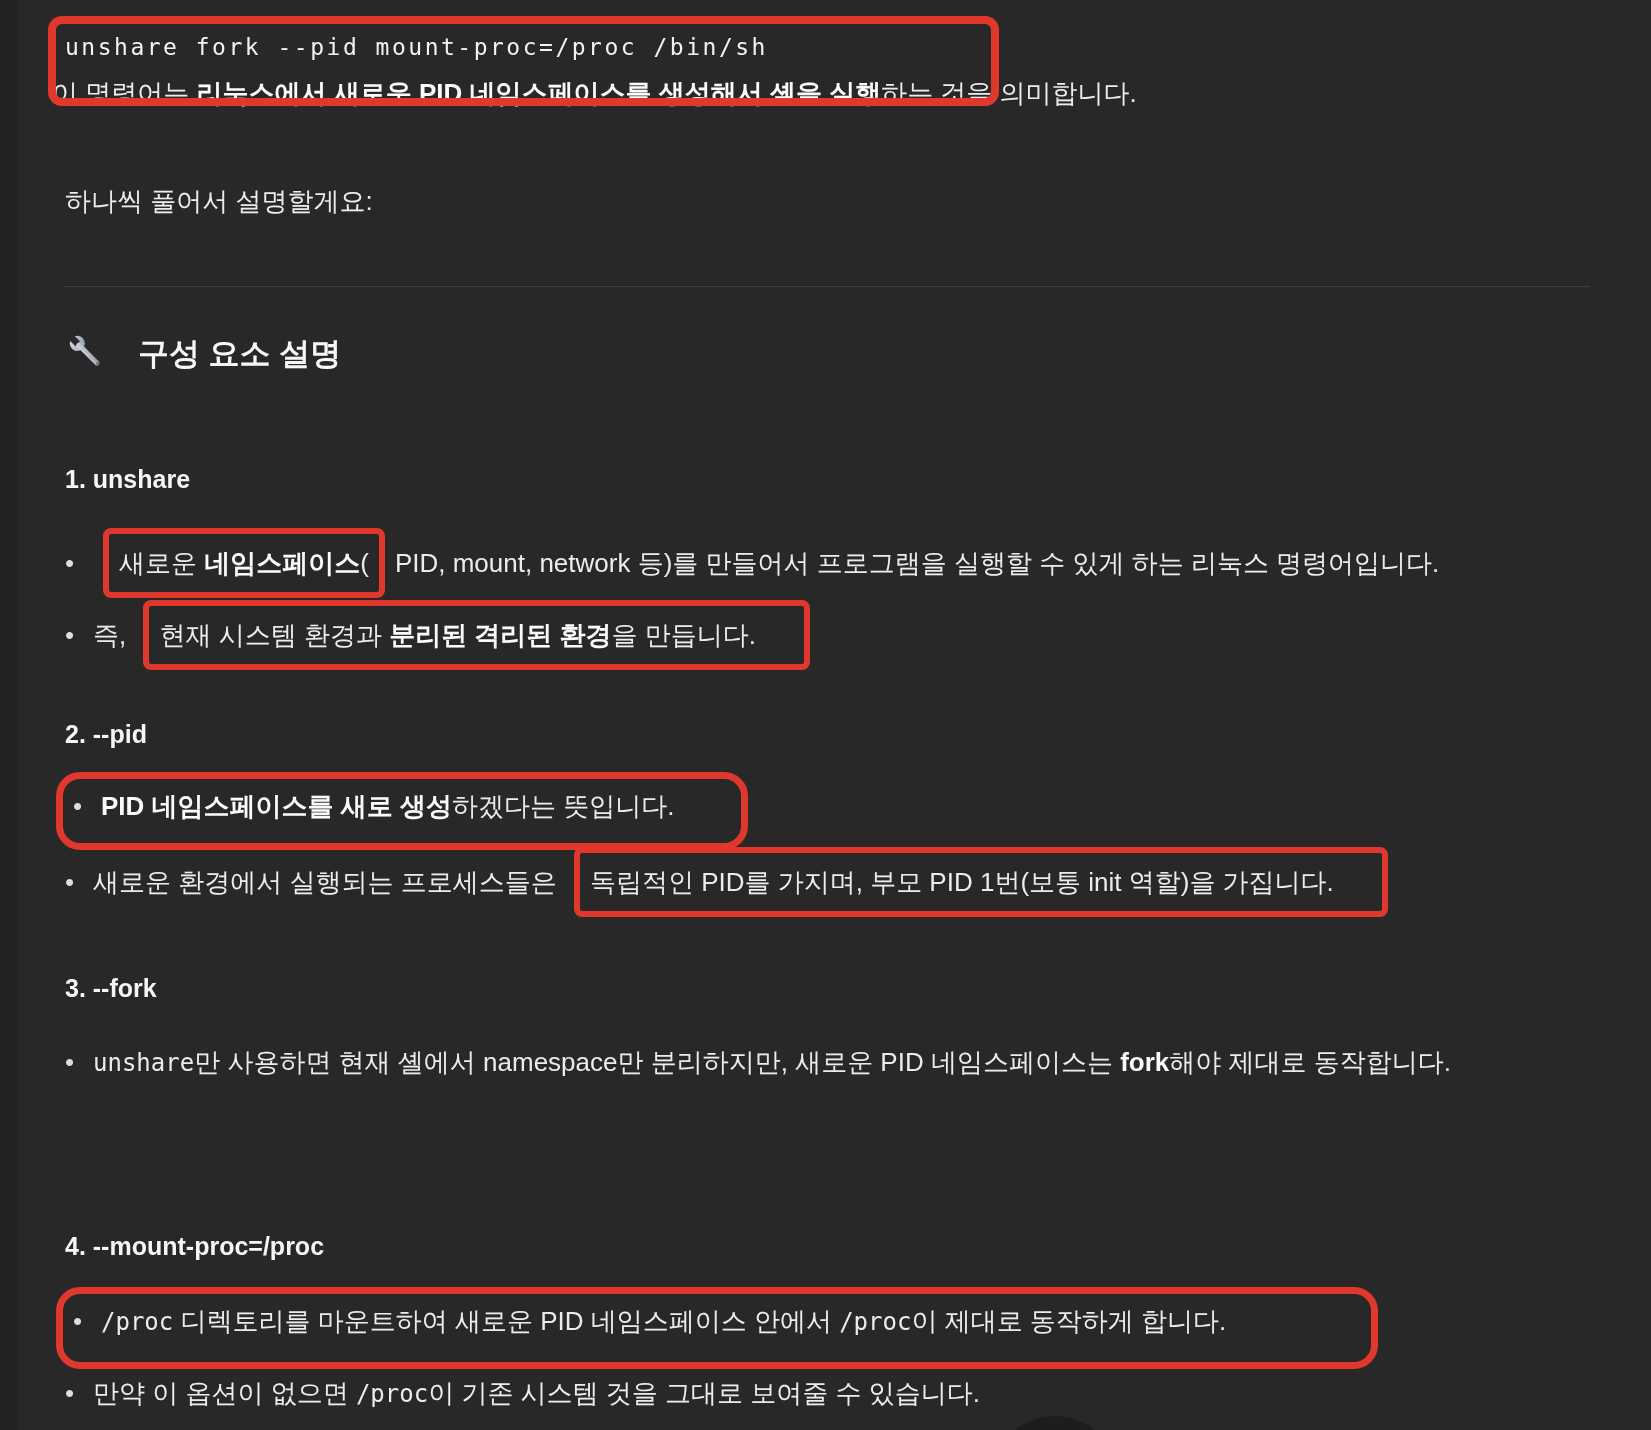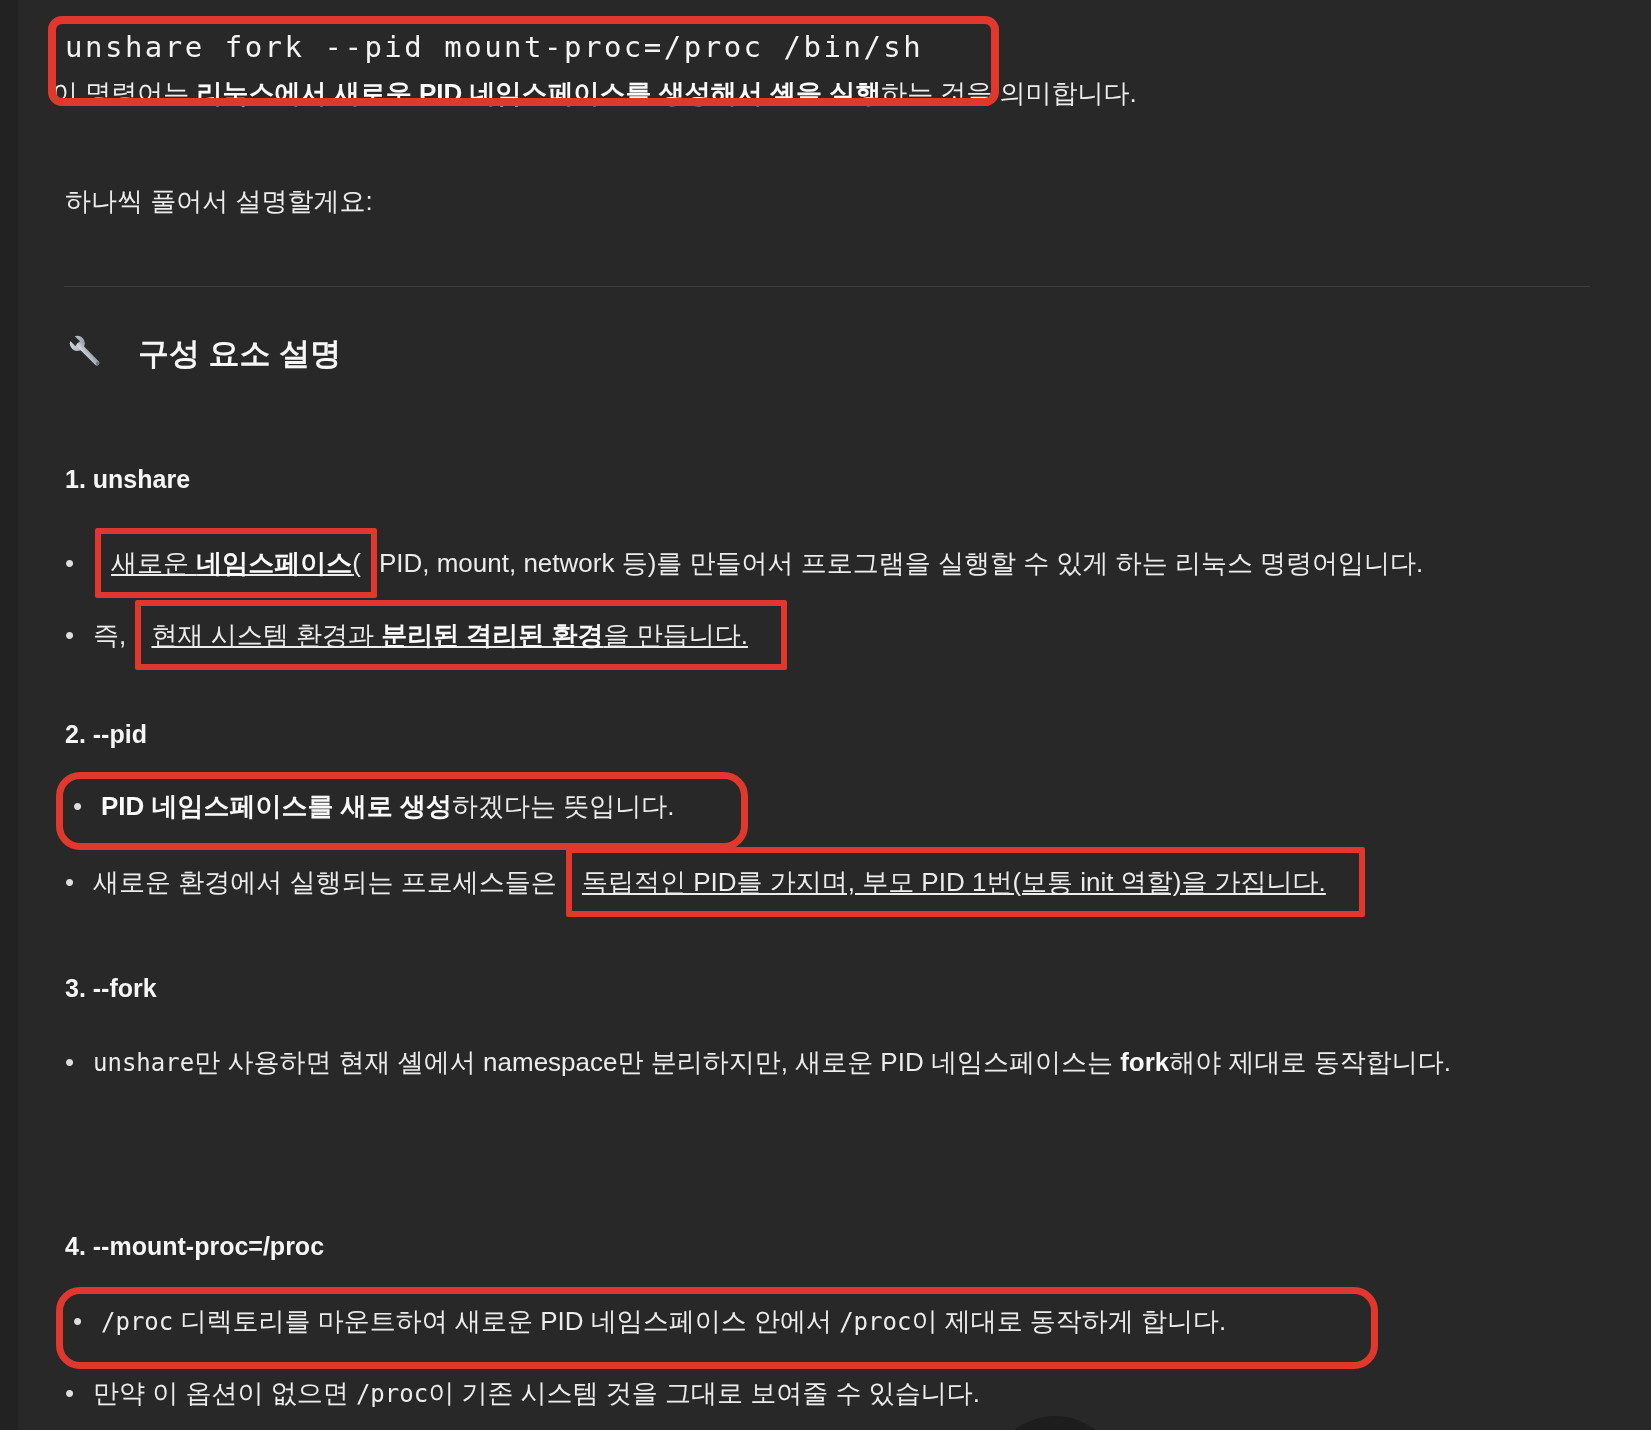--- a/index.html
+++ b/index.html
@@ -6,33 +6,33 @@
   .page {
     position:relative; width:1651px; height:1430px;
     background:#282828; overflow:hidden;
     font-family:"Liberation Sans", sans-serif;
     color:#ececec;
   }
   .edge-strip { position:absolute; left:0; top:0; width:18px; height:100%; background:#222222; }
   .blk { position:absolute; white-space:nowrap; font-size:26px; line-height:31px; z-index:1; color:#ececec; }
   .codeline {
     font-family:"DejaVu Sans Mono","Liberation Mono",monospace;
-    font-size:29px; letter-spacing:2.5px; color:#f3f3f3; line-height:34px;
+    font-size:23px; letter-spacing:2.5px; color:#f3f3f3; line-height:34px;
   }
   .bold { font-weight:700; color:#fafafa; }
   .icode { font-family:"DejaVu Sans Mono","Liberation Mono",monospace; font-size:24px; }
   .h2 { display:flex; align-items:center; gap:16px; font-size:31px; font-weight:700; color:#f6f6f6; }
   .h3 { font-size:25px; font-weight:700; color:#f6f6f6; }
   .dot { display:inline-block; width:28px; color:#dedede; }
   
   .anno {
-    border:6px solid #e0382c; border-radius:2px;
-    padding:14px 10px; margin:0 2px;text-decoration:underline;
+    border:6px solid #e0382c; border-radius:8px;
+    padding:14px 10px; margin:0 10px;
   }
-  .anno-pad-r { padding-right:33px; }
+  .anno-pad-r { padding-right:48px; }
   .anno-pad-r2 { padding-right:55px; }
   .abox {
     position:absolute; border:8px solid #e0382c; border-radius:14px;
     background:transparent; z-index:6;
   }
   .row-box {
     position:absolute; box-sizing:border-box;
     border:7px solid #e0382c; border-radius:24px;
     white-space:nowrap; font-size:26px; line-height:31px; color:#ececec; z-index:2;
   }

